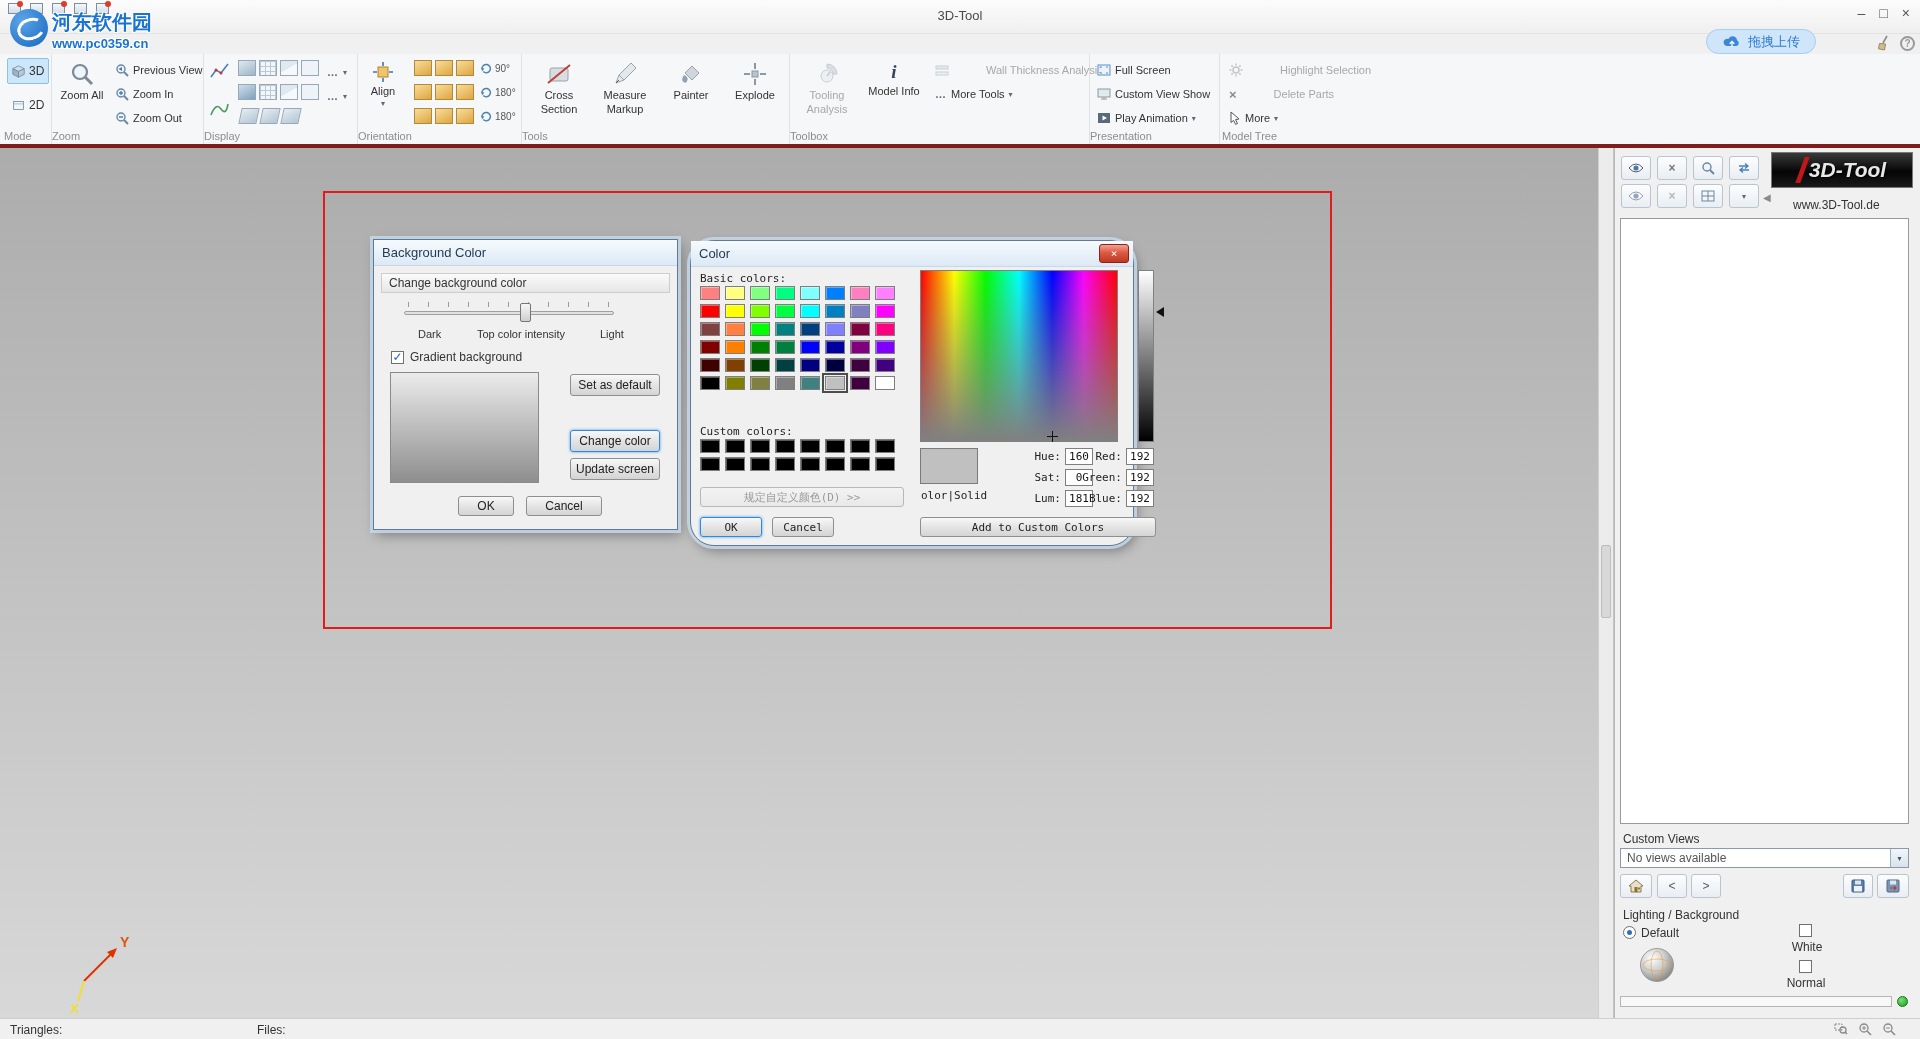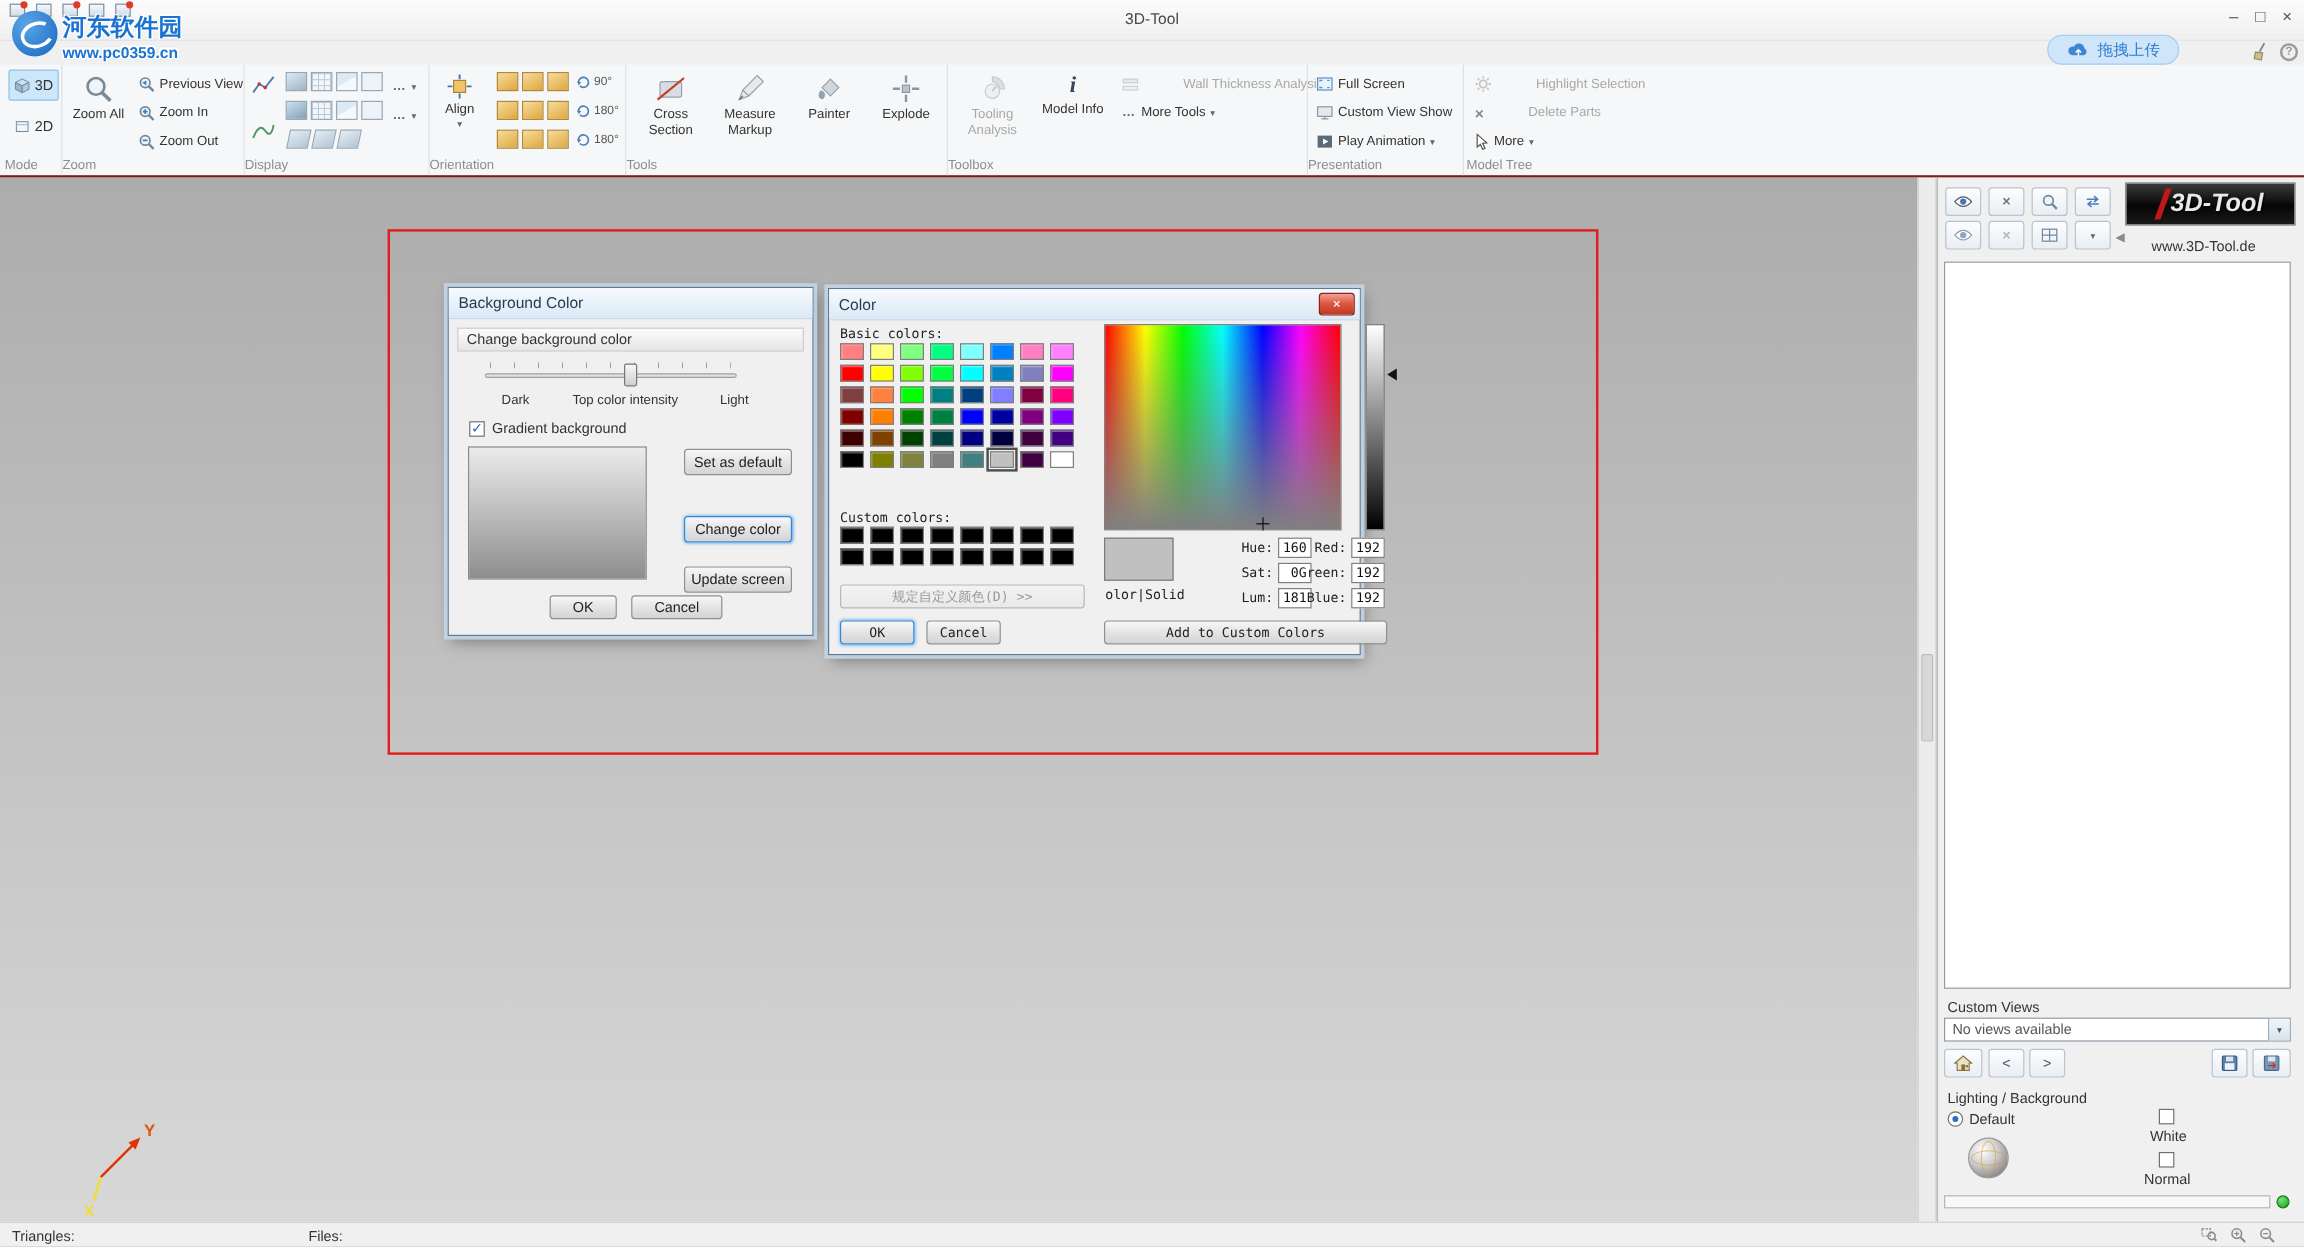--- a/index.html
+++ b/index.html
@@ -32,21 +32,21 @@
                 background:#cfe5f9; border:1px solid #a7cdf0; border-radius:13px;
                 display:flex; align-items:center; justify-content:center; gap:6px; color:#2d7dd2; font-size:13px; }
   .tb-tools { position:absolute; left:1876px; top:35px; display:flex; gap:8px; align-items:center; }
   .help-ico { width:15px; height:15px; border-radius:50%; border:2px solid #9a9a9a; color:#9a9a9a;
               font-size:10px; font-weight:bold; display:flex; align-items:center; justify-content:center; }
 
   
   .tabrow { position:absolute; left:0; top:34px; width:1920px; height:20px; background:#f0f0f0; }
   .tab { position:absolute; top:0; height:20px; padding:3px 12px 0; font-size:12px; color:#444; }
   .tab.active { background:#f8f9fa; border:1px solid #d8d8d8; border-bottom:none; }
-  .ribbon { position:absolute; left:0; top:54px; width:1920px; height:94px; background:#f6f7f8; border-bottom:2px solid #7f1d1d; }
+  .ribbon { position:absolute; left:0; top:54px; width:1920px; height:94px; background:#f6f7f8; border-bottom:4px solid #7f1d1d; }
   .rgroup { position:absolute; top:0; bottom:0; border-right:1px solid #e0e1e3; }
   .glabel { position:absolute; bottom:2px; left:0; width:100%; text-align:left; font-size:11px; color:#8d8d8d; }
   .rbtn { position:absolute; display:flex; align-items:center; gap:4px; padding:0 4px; font-size:12px;
           border:1px solid transparent; border-radius:2px; white-space:nowrap; }
   .rbtn.sel { background:#cde7fa; border-color:#8cc1ea; }
   .ritem { position:absolute; height:20px; display:flex; align-items:center; gap:4px; font-size:11px;
            padding:0 3px; white-space:nowrap; color:#333;justify-content:flex-end; }
   .ritem.disabled { color:#a8a8a8;gap:37px; } .ritem.disabled svg { opacity:.45; }
   .bigbtn { position:absolute; top:2px; height:76px; display:flex; flex-direction:column; align-items:center;
             padding-top:5px; gap:2px; font-size:11px; line-height:1.13; text-align:center; color:#333; border-radius:3px; }
@@ -481,26 +481,26 @@
     <span class="slider-lbl" style="left:44px;">Dark</span>
     <span class="slider-lbl" style="left:103px;">Top color intensity</span>
     <span class="slider-lbl" style="left:226px;">Light</span>
     <div style="position:absolute;left:17px;top:110px;display:flex;align-items:center;gap:6px;">
       <span class="cb">✓</span>
       <span style="font-size:12px;">Gradient background</span>
     </div>
     <div class="bg-preview"></div>
     <div class="btn" style="left:196px;top:134px;width:90px;height:22px;">Set as default</div>
     <div class="btn focus" style="left:196px;top:190px;width:90px;height:22px;">Change color</div>
-    <div class="btn" style="left:196px;top:232px;width:90px;height:22px;">Update screen</div>
+    <div class="btn" style="left:196px;top:218px;width:90px;height:22px;">Update screen</div>
     <div class="btn" style="left:84px;top:256px;width:56px;height:20px;">OK</div>
     <div class="btn" style="left:152px;top:256px;width:76px;height:20px;">Cancel</div>
   </div>
 
-  <div class="dialog mono" style="left:690px;top:240px;width:444px;height:306px;z-index:25;">
+  <div class="dialog mono" style="left:690px;top:240px;width:444px;height:306px;z-index:25;border-radius:24px;">
     <div class="dtitle" style="font-family:'Liberation Sans',sans-serif;">Color</div>
     <div class="close-btn">×</div>
 
     <span class="sec-label" style="left:9px;top:31px;">Basic colors:</span>
     <div class="cgrid" style="left:9px;top:45px;">
         <div class="swatch" style="background: rgb(255, 128, 128);"></div>
         <div class="swatch" style="background: rgb(255, 255, 128);"></div>
         <div class="swatch" style="background: rgb(128, 255, 128);"></div>
         <div class="swatch" style="background: rgb(0, 255, 128);"></div>
         <div class="swatch" style="background: rgb(128, 255, 255);"></div>

